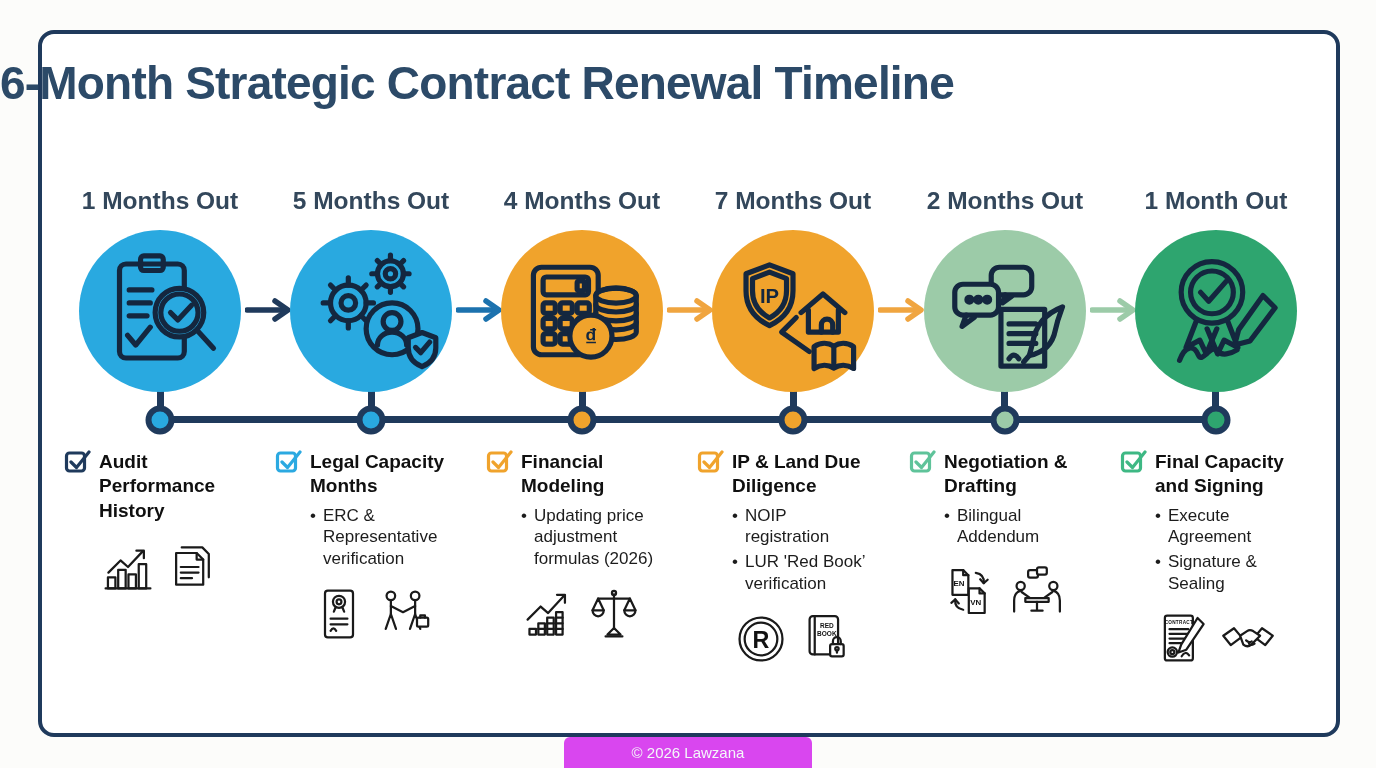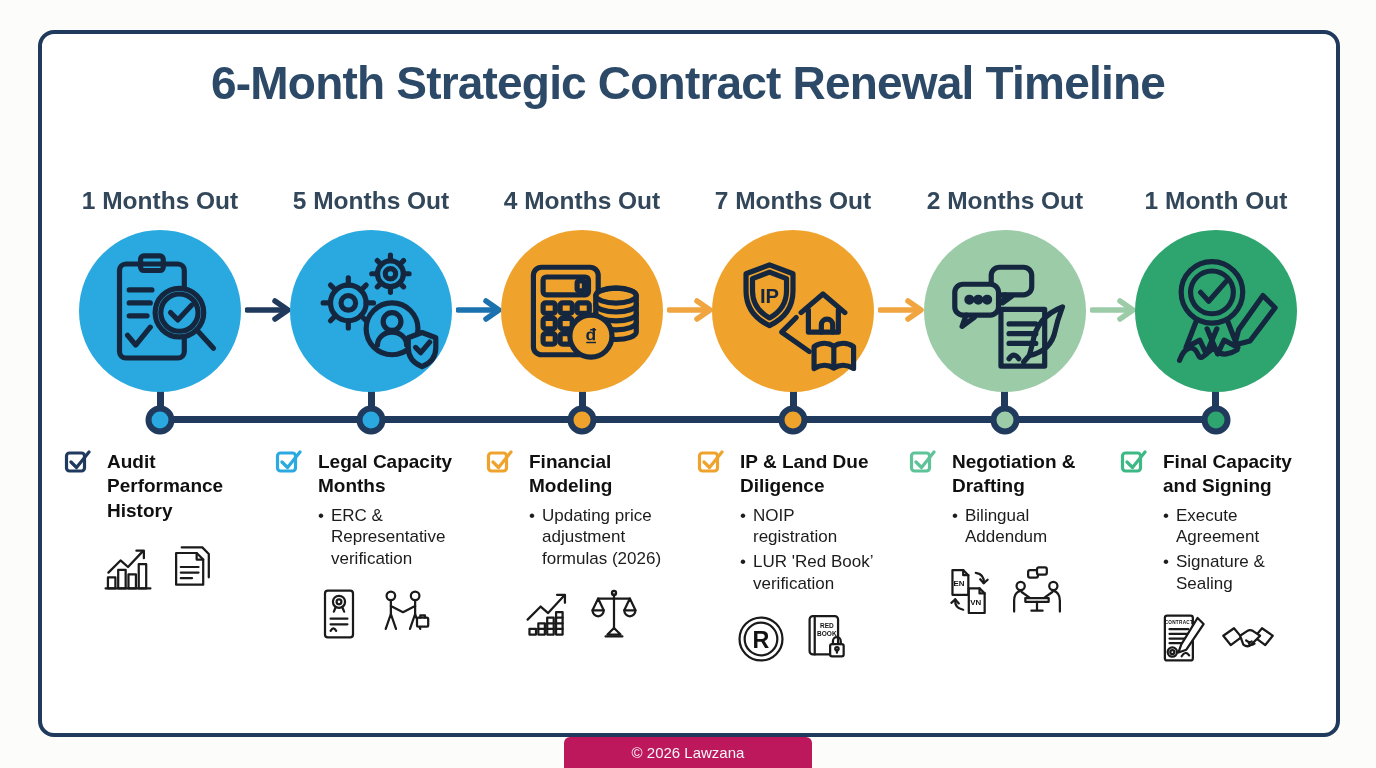--- a/index.html
+++ b/index.html
@@ -1,26 +1,26 @@
 <!DOCTYPE html>
 <html><head>
 <meta charset="utf-8">
 <style>
   * { margin:0; padding:0; box-sizing:border-box; }
   body { font-family:"Liberation Sans", sans-serif; background:#ffffff; }
   .canvas { position:relative; width:1376px; height:768px; background:#FCFCFA; overflow:hidden; }
   .card { position:absolute; left:38px; top:30px; width:1302px; height:707px;
           border:4px solid #1F3A5C; border-radius:16px; background:#FFFFFF; }
-  .title { position:absolute; top:56px; left:0; width:100%; text-align:center;
+  .title { position:absolute; top:56px; left:0; width:100%; 
            font-size:46px; font-weight:800; color:#2C4A68; letter-spacing:-0.8px; }
   .stage { position:absolute; top:184px; width:212px; z-index:3; }
   .stage-label { text-align:center; font-size:24.5px; font-weight:800; color:#33475B;
                  height:34px; line-height:34px; margin-bottom:12px; }
   .big-circle { display:block; margin:0 auto; }
-  .task { display:flex; gap:16px; margin-top:58px; padding-left:10px; }
+  .task { display:flex; gap:8px; margin-top:58px; padding-left:10px; }
   .cb { flex:0 0 auto; margin-top:-3px; }
   .cb * { fill:none; stroke-width:3.2; stroke-linecap:round; stroke-linejoin:round; }
   .task-body { max-width:152px; }
   .task-title { font-size:19px; font-weight:700; color:#101010; line-height:1.28; }
   .bullets { list-style:none; margin-top:6px; }
   .bullets li { position:relative; padding-left:13px; max-width:140px; font-size:17px;
                 line-height:1.28; color:#1C1C1C; margin-top:3px; }
   .bullets li::before { content:"•"; position:absolute; left:0; }
   .icons-row { display:flex; justify-content:center; align-items:flex-end; gap:8px; margin-top:16px; }
   .tl-line { position:absolute; left:160px; top:416px; width:1056px; height:7px;
@@ -31,21 +31,21 @@
   .arrow * { fill:none; stroke-width:5.5; stroke-linecap:round; stroke-linejoin:round; }
   .ic * { stroke:#14273F; stroke-width:3.2; stroke-linecap:round; stroke-linejoin:round; }
   .ic *:not([data-bind-attr]):not(text) { fill:none; }
   .ic text { fill:#14273F; stroke:none; font-weight:bold; }
   .mini * { stroke:#1A1A1A; stroke-width:2.4; stroke-linecap:round; stroke-linejoin:round; }
   .mini *:not([data-bind-attr]):not(text) { fill:none; }
   .mini text { fill:#121212; stroke:none; font-weight:bold; }
   .wf { fill:#FFFFFF !important; }
   svg text { font-family:"Liberation Sans", sans-serif; }
   .footer-badge { position:absolute; bottom:0; left:50%; transform:translateX(-50%);
-                  width:248px; height:31px; background:#be185d; border-radius:6px 6px 0 0;
+                  width:248px; height:31px; background:#d946ef; border-radius:6px 6px 0 0;
                   display:flex; align-items:center; justify-content:center;
                   color:#F4F7FA; font-size:15px; z-index:5; }
 </style>
 </head>
 <body>
 
 <div class="canvas">
   <div class="card"></div>
   <h1 class="title" data-bind="title">6-Month Strategic Contract Renewal Timeline</h1>
 

